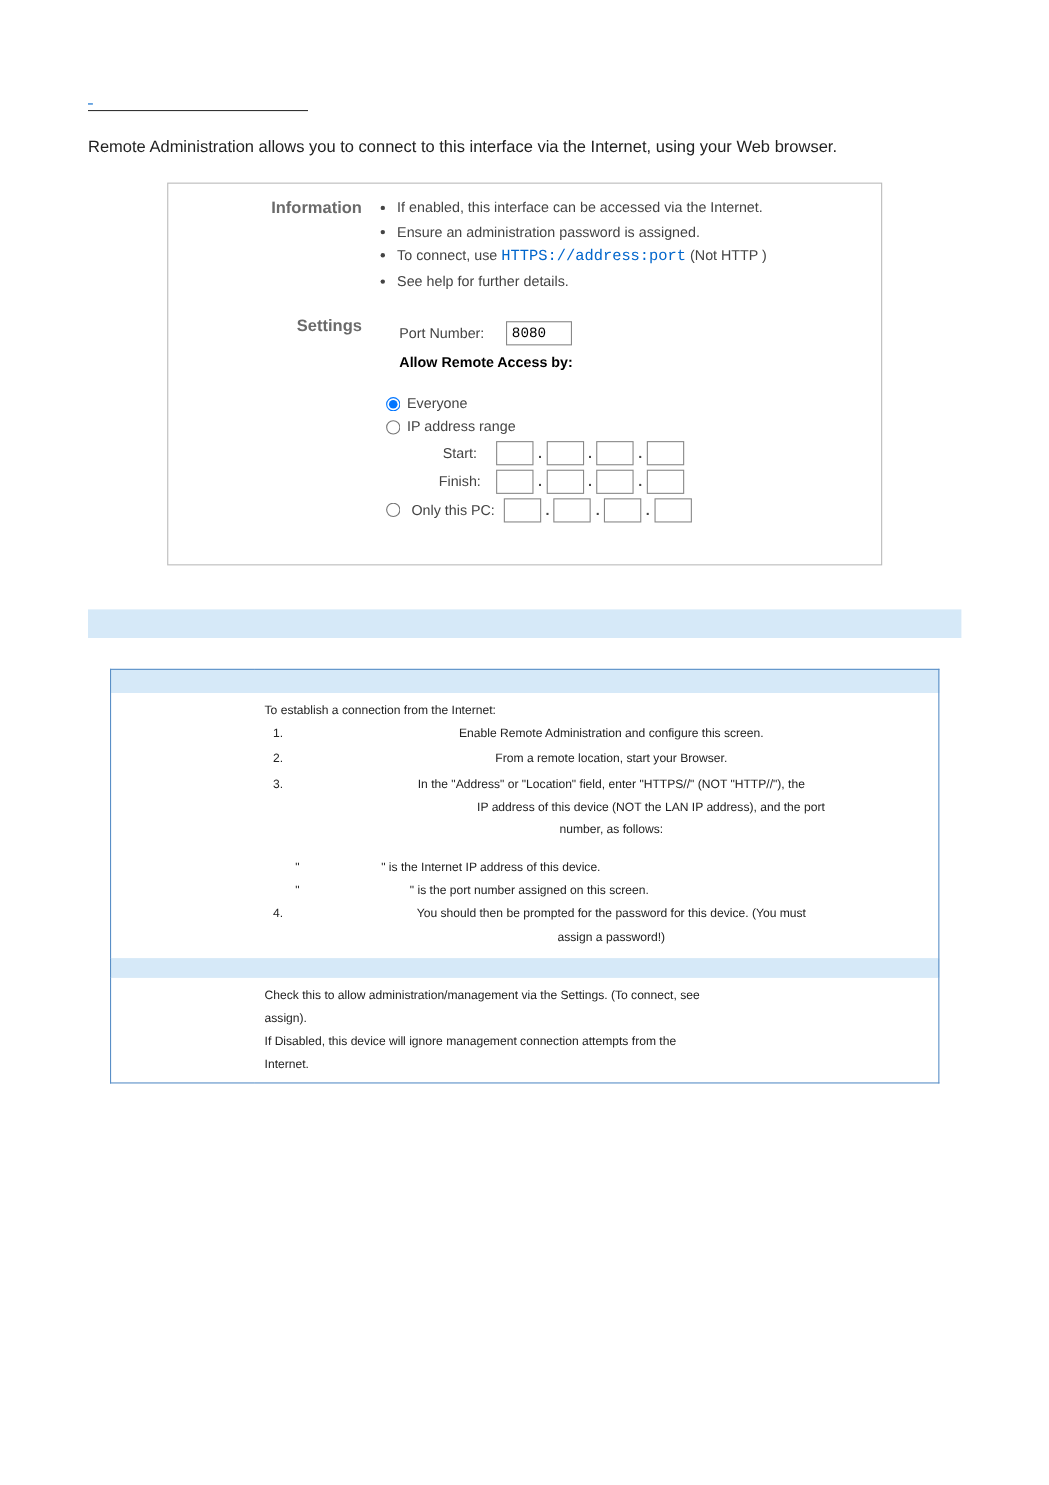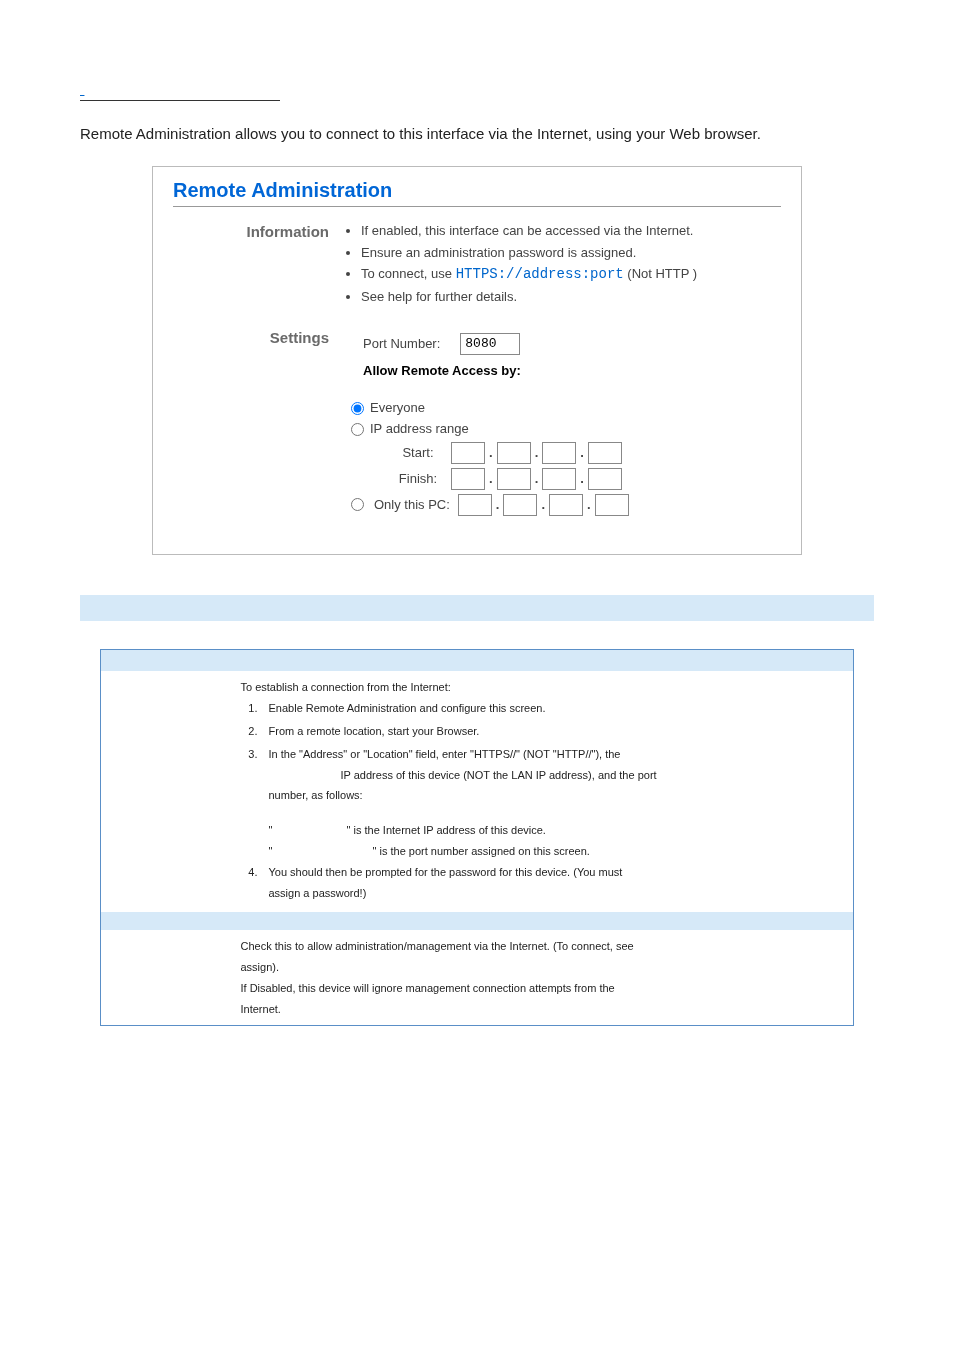--- a/index.html
+++ b/index.html
@@ -175,39 +175,39 @@
       background: #d6e9f8;
       height: 18px;
       padding: 0;
     }
     ol.steps {
       padding-left: 20px;
     }
     ol.steps li {
       padding-left: 8px;
       margin-bottom: 2px;
+      text-align: center;
     }
     .step-indent {
       margin-left: 72px;
     }
     .step-indent2 {
       margin-left: 28px;
     }
   </style>
 </head>
 <body>
 
 
 
 <a href="#" class="section-link">&nbsp;</a>
 
 <p class="intro-text">Remote Administration allows you to connect to this interface via the Internet, using your Web browser.</p>
 
 <div class="panel">
-  <div class="panel-title">Remote Administration</div>
 
   <div class="panel-row">
     <div class="panel-label">Information</div>
     <div class="panel-content">
       <ul class="info-list">
         <li>If enabled, this interface can be accessed via the Internet.</li>
         <li>Ensure an administration password is assigned.</li>
         <li>
           <span>To connect, use </span><span class="https-text">HTTPS://address:port</span><span>  (Not HTTP )</span>
         </li>
@@ -315,21 +315,21 @@
         </li>
       </ol>
     </td>
   </tr>
   <tr class="tbl-sep-row">
     <td colspan="2"></td>
   </tr>
   <tr>
     <td class="left-col"></td>
     <td>
-      <div>Check this to allow administration/management via the Internet. (To connect, see</div>
+      <div>Check this to allow administration/management via the Settings. (To connect, see</div>
       <div>assign).</div>
       <div>If Disabled, this device will ignore management connection attempts from the</div>
       <div>Internet.</div>
     </td>
   </tr>
 </tbody>
   </table>
 
 
 

